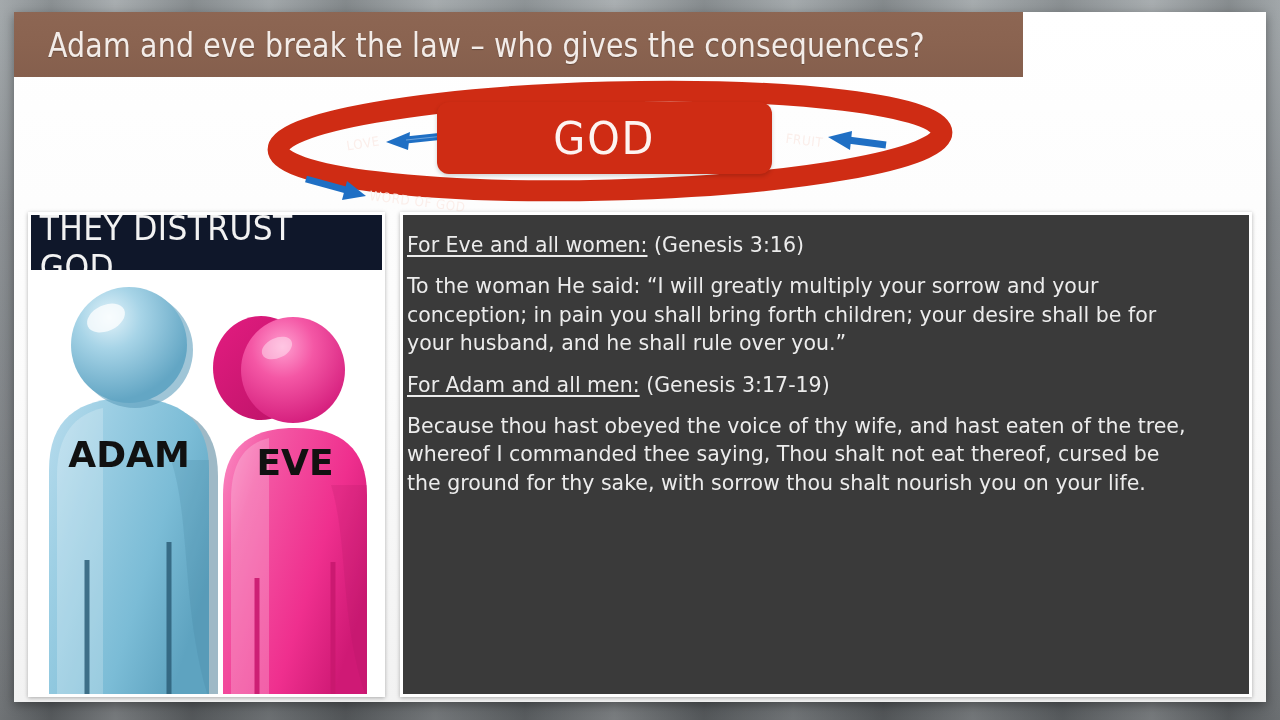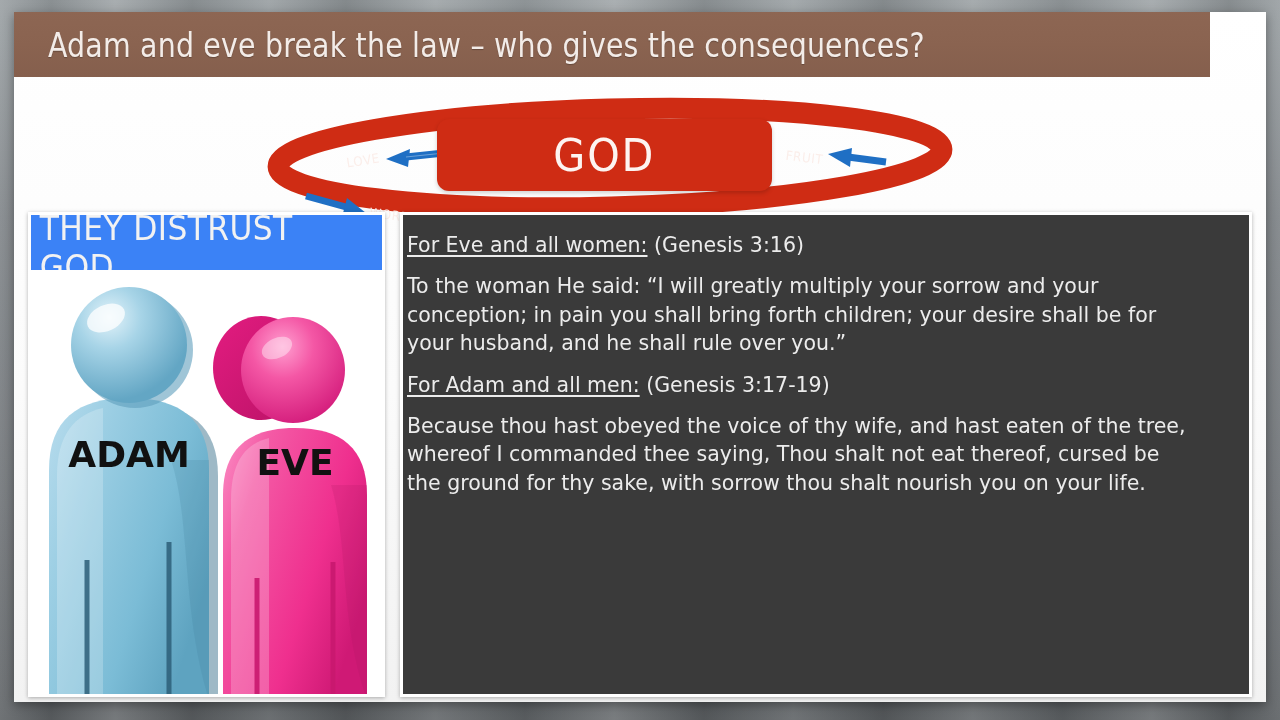--- a/index.html
+++ b/index.html
@@ -27,41 +27,41 @@
   
   #slide{
     position:absolute;
     left:14px; top:12px; width:1252px; height:690px;
     background:linear-gradient(180deg,#ffffff 0%,#fbfbfb 55%,#f2f2f2 100%);
     box-shadow:0 3px 10px rgba(0,0,0,.35);
   }
 
   
   #title-bar{
-    position:absolute; left:0; top:0; width:1196px; height:65px;
+    position:absolute; left:0; top:0; width:1009px; height:65px;
     background:linear-gradient(180deg,#8d6653 0%,#8a6350 50%,#855f4d 100%);
     display:flex; align-items:center;
   }
   #title-text{
     color:#f3ece8;
     font-size:34px;
     font-weight:400;
     letter-spacing:.2px;
     margin-left:34px;
     white-space:nowrap;
     text-shadow:0 1px 1px rgba(0,0,0,.25);
     font-family:"DejaVu Sans", sans-serif;
     font-stretch:condensed;
     transform:scaleX(.93);
     transform-origin:left center;
   }
 
   
   #ring-area{
-    position:absolute; left:0; top:79px; width:1252px; height:145px;
+    position:absolute; left:0; top:62px; width:1252px; height:145px;
   }
   #ring-svg{ position:absolute; left:0; top:0; }
 
   #god-box{
     position:absolute;
     left:423px; top:28px; width:335px; height:72px;
     background:#cf2c14;
     border-radius:12px;
     display:flex; align-items:center; justify-content:center;
     box-shadow:0 2px 4px rgba(0,0,0,.18);
@@ -86,21 +86,21 @@
   
   #left-panel{
     position:absolute; left:14px; top:200px; width:357px; height:485px;
     background:#ffffff;
     border:3px solid #ffffff;
     box-shadow:0 1px 4px rgba(0,0,0,.30);
     overflow:hidden;
   }
   #distrust-bar{
     position:absolute; left:0; top:0; width:100%; height:65px;
-    background:#3b82f6;
+    background:#0f172a;
     display:flex; align-items:center; justify-content:center;
   }
   #distrust-text{
     color:#f2f2f2; font-size:33px; font-family:"DejaVu Sans", sans-serif;
     letter-spacing:.4px; transform:scaleX(.95);
   }
   #figures{
     position:absolute; left:0; top:55px; width:100%; height:430px;
     background:#a21caf;
   }

